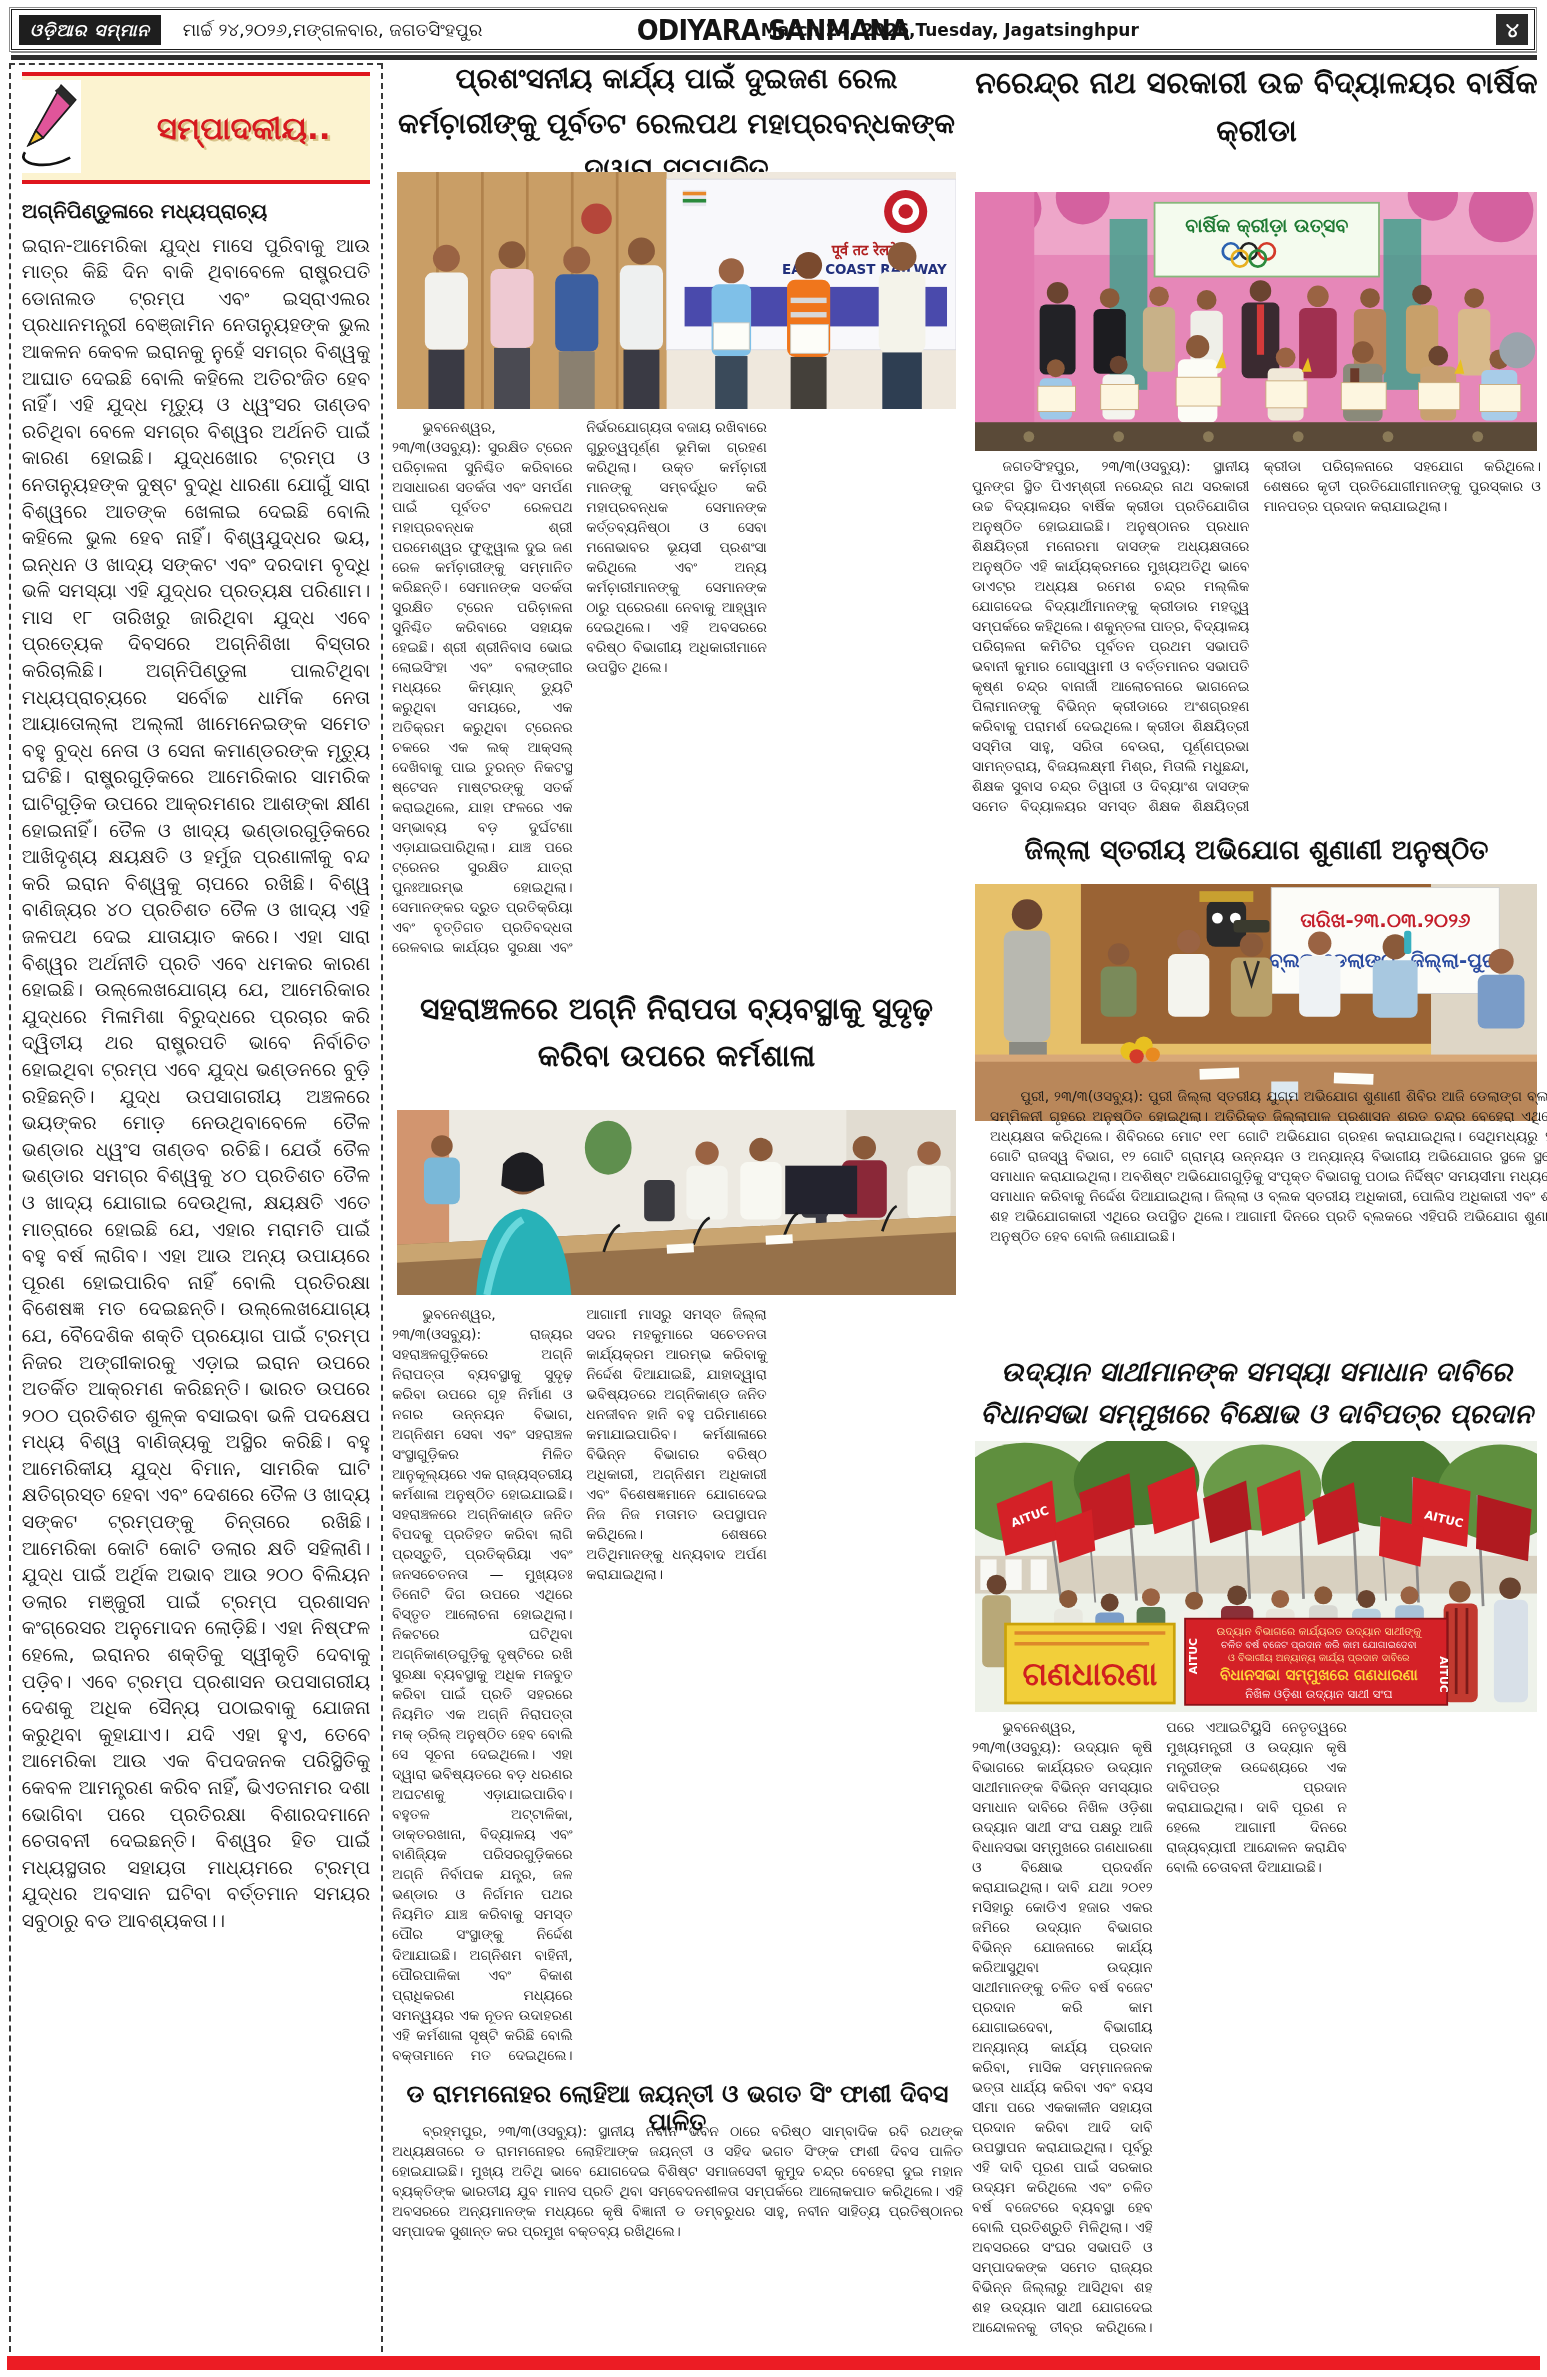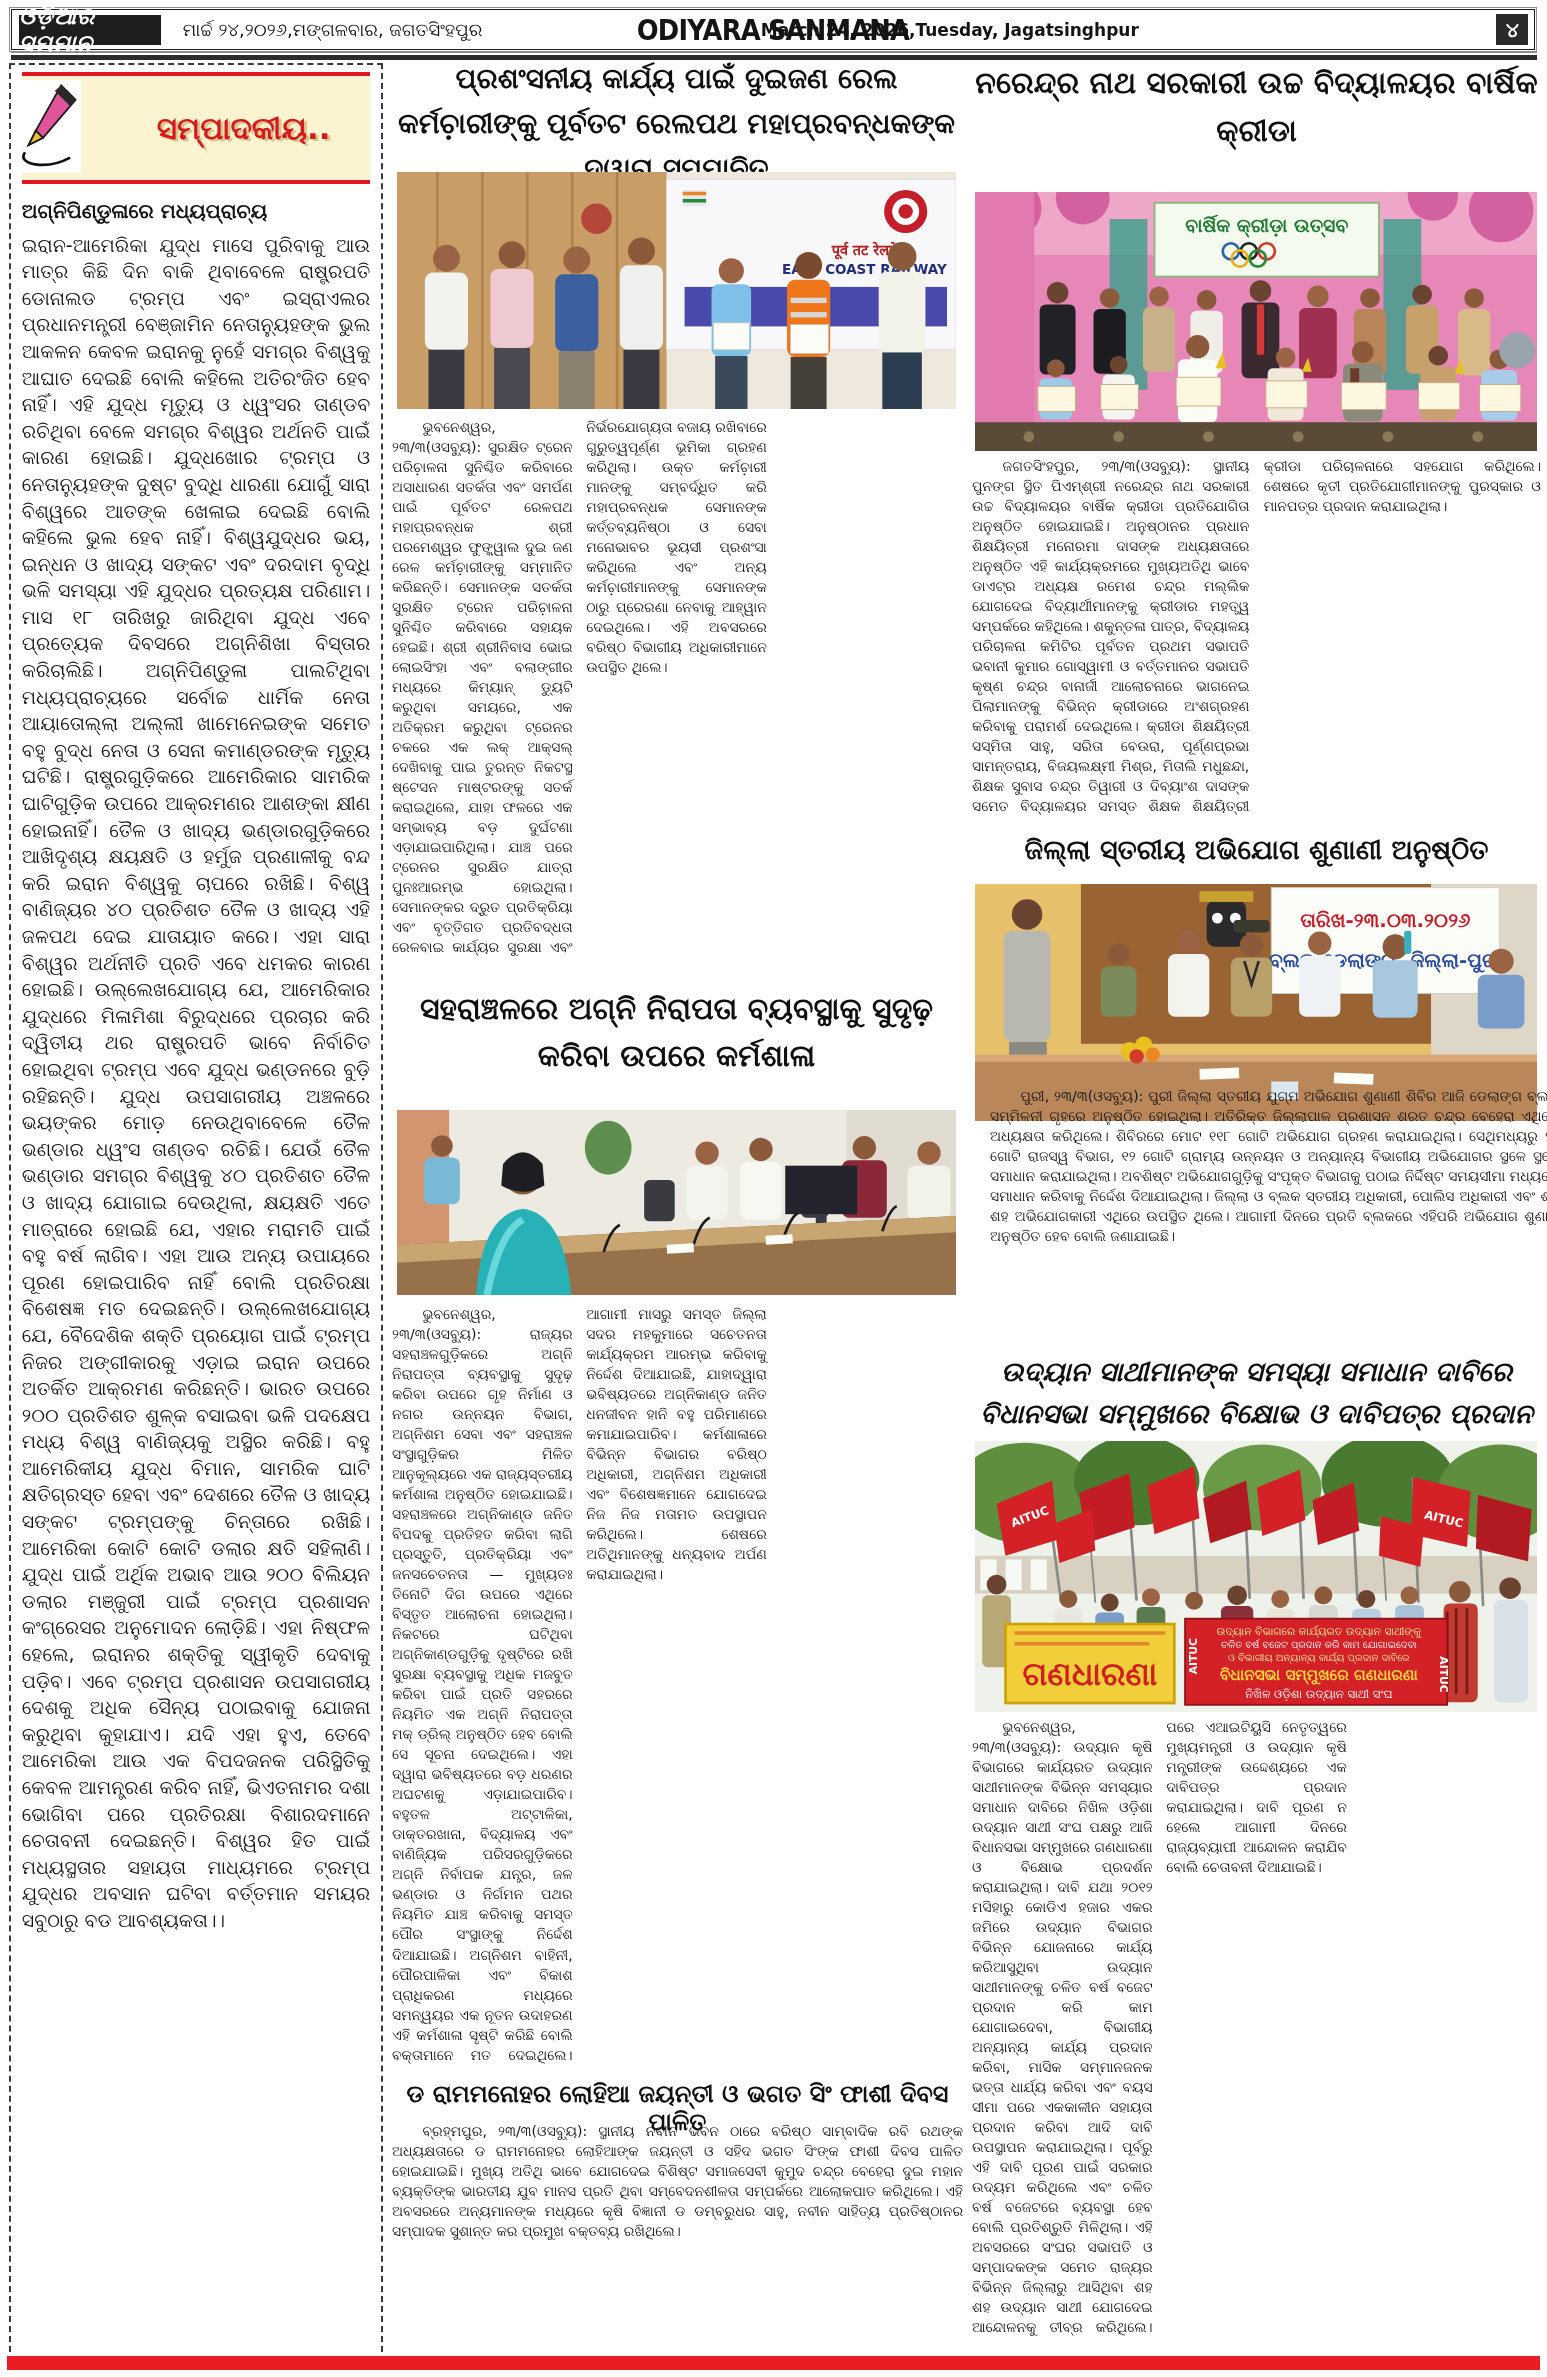--- a/index.html
+++ b/index.html
@@ -6,21 +6,21 @@
   #page{position:relative;width:1548px;height:2377px;background:#fff;
         font-family:"DejaVu Sans",sans-serif;color:#141414;overflow:hidden;}
   
   .hdr{position:absolute;left:10.8px;top:9px;width:1524px;height:41px;
        border:1.8px solid #1b1b1b;outline:0.9px solid #8d8d8d;outline-offset:1.8px;
        box-sizing:border-box;background:#fff;}
   .hdr-rule{position:absolute;left:10.8px;top:55px;width:1526px;height:4.5px;background:#2c2c2c;}
   .hdr-rule2{position:absolute;left:10.8px;top:52px;width:1526px;height:0.9px;background:#8d8d8d;}
   .logo{position:absolute;left:7.2px;top:4.5px;bottom:4.5px;width:142px;background:#1e1e1e;color:#fff;
         display:flex;align-items:center;justify-content:center;font-weight:bold;font-style:italic;
-        font-size:23px;letter-spacing:0.9px;}
+        font-size:17px;letter-spacing:0.9px;}
   .hdr-odate{position:absolute;left:171px;top:50%;transform:translateY(-50%);font-size:18px;}
   .masthead{position:absolute;left:50%;top:50%;transform:translate(-50%,-50%) scaleX(.92);
             font-size:28px;font-weight:800;letter-spacing:-0.9px;white-space:nowrap;}
   .hdr-edate{position:absolute;right:395px;top:50%;transform:translateY(-50%);font-size:17px;font-weight:600;}
   .pageno{position:absolute;right:5.4px;top:3.6px;bottom:3.6px;width:32px;background:#2b2b2b;color:#fff;
           display:flex;align-items:center;justify-content:center;font-size:20px;font-weight:bold;}
   
   .edit-col{position:absolute;left:9px;top:63px;width:374px;height:2299px;border:2.7px dashed #3a3a3a;
             box-sizing:border-box;padding:7.2px 10.8px;background:#fff;}
   .edit-banner{position:relative;height:104px;background:#fcf3d0;border-top:4.5px solid #df161d;

